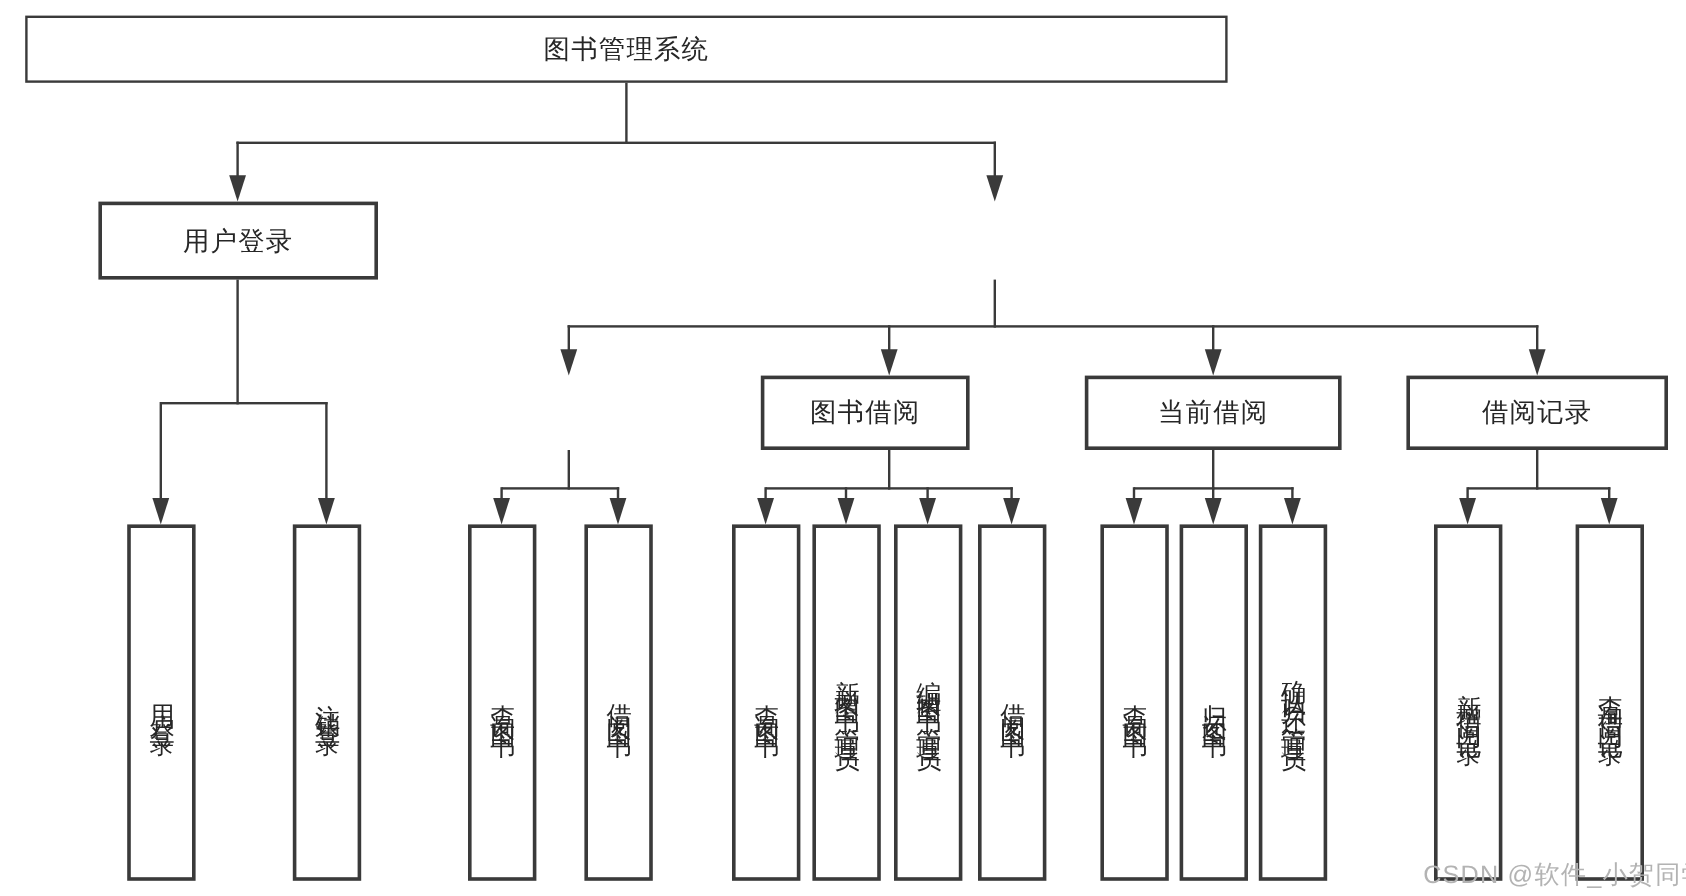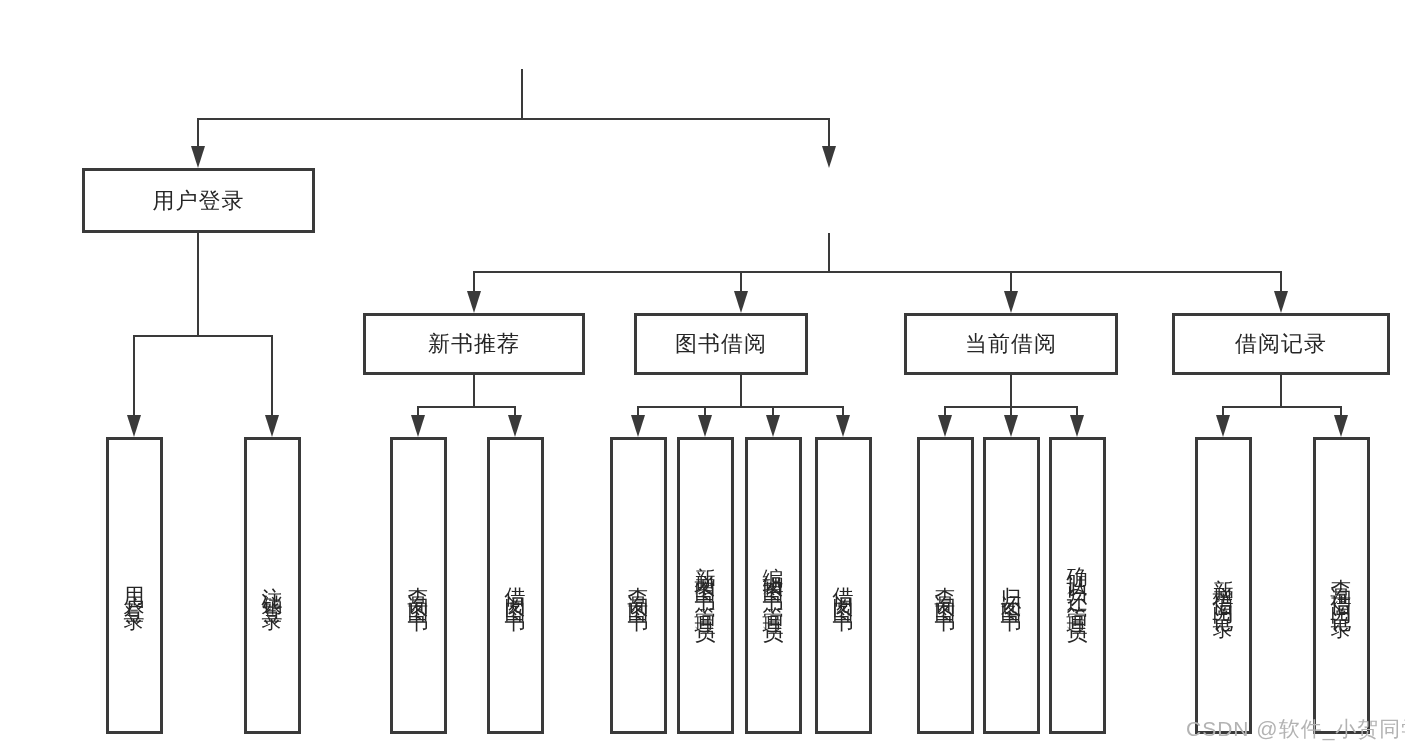--- a/index.html
+++ b/index.html
@@ -32,24 +32,24 @@
   .watermark{
     position:absolute;left:1186px;top:715px;
     font-size:21px;color:#b3b3b3;letter-spacing:1px;white-space:nowrap;
   }
 </style>
 </head>
 <body>
 
 <div class="canvas">
 
+  <div class="box rootbox" style="left:21px;top:13px;width:1002px;height:56px;">图书管理系统</div>
 
   <div class="box" style="left:82px;top:168px;width:233px;height:65px;">用户登录</div>
 
-  <div class="box" style="left:363px;top:313px;width:222px;height:62px;">新书推荐</div>
   <div class="box" style="left:634px;top:313px;width:174px;height:62px;">图书借阅</div>
   <div class="box" style="left:904px;top:313px;width:214px;height:62px;">当前借阅</div>
   <div class="box" style="left:1172px;top:313px;width:218px;height:62px;">借阅记录</div>
 
   <div class="box leaf" style="left:106px;top:437px;width:57px;height:297px;">
     <span class="vtext">用户登录</span>
   </div>
   <div class="box leaf" style="left:244px;top:437px;width:57px;height:297px;">
     <span class="vtext">注销登录</span>
   </div>

